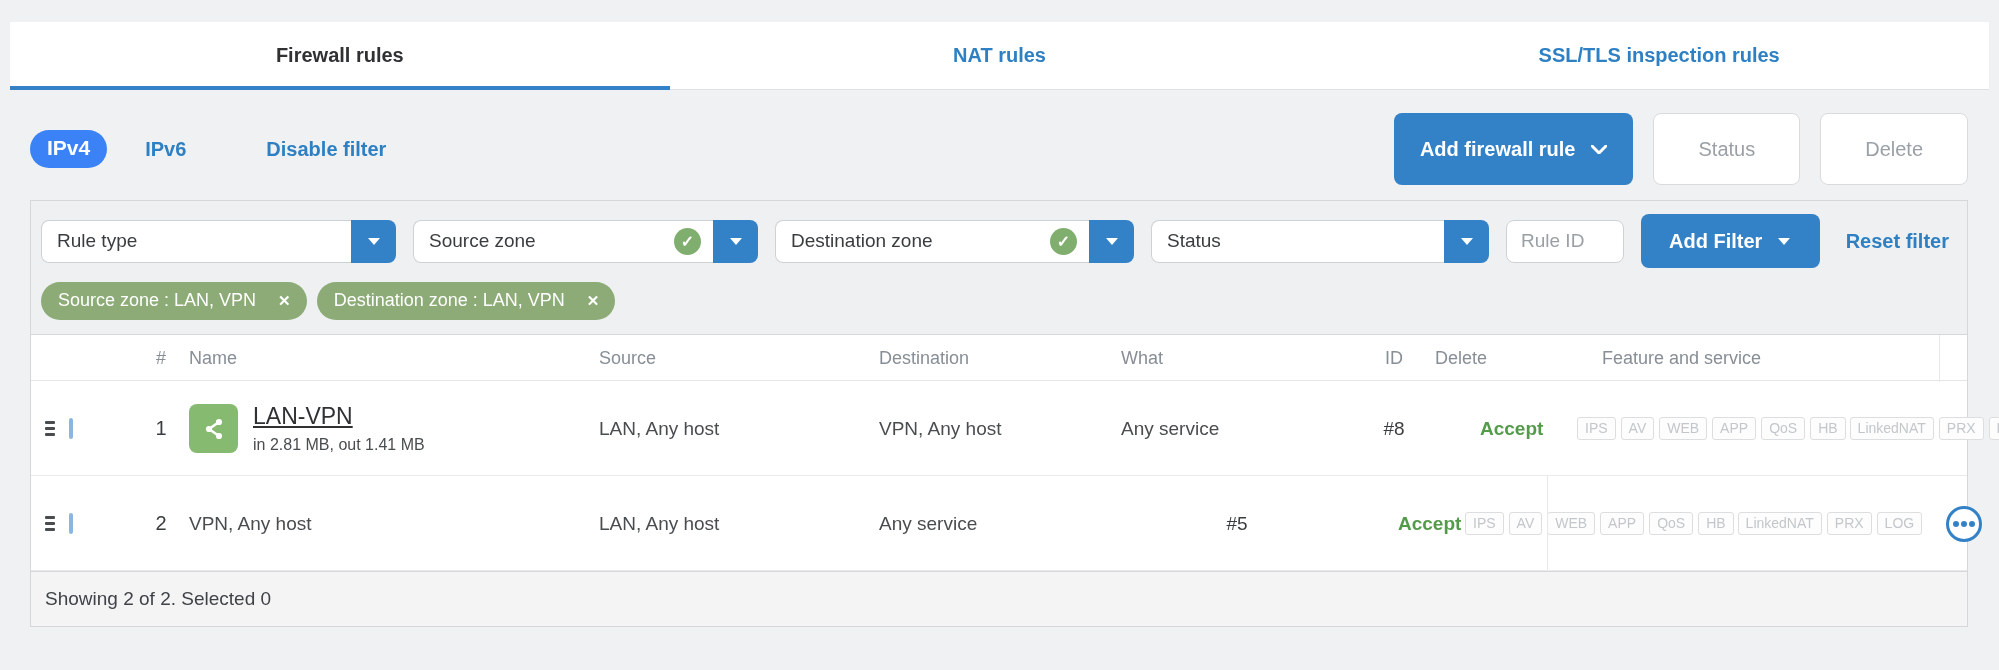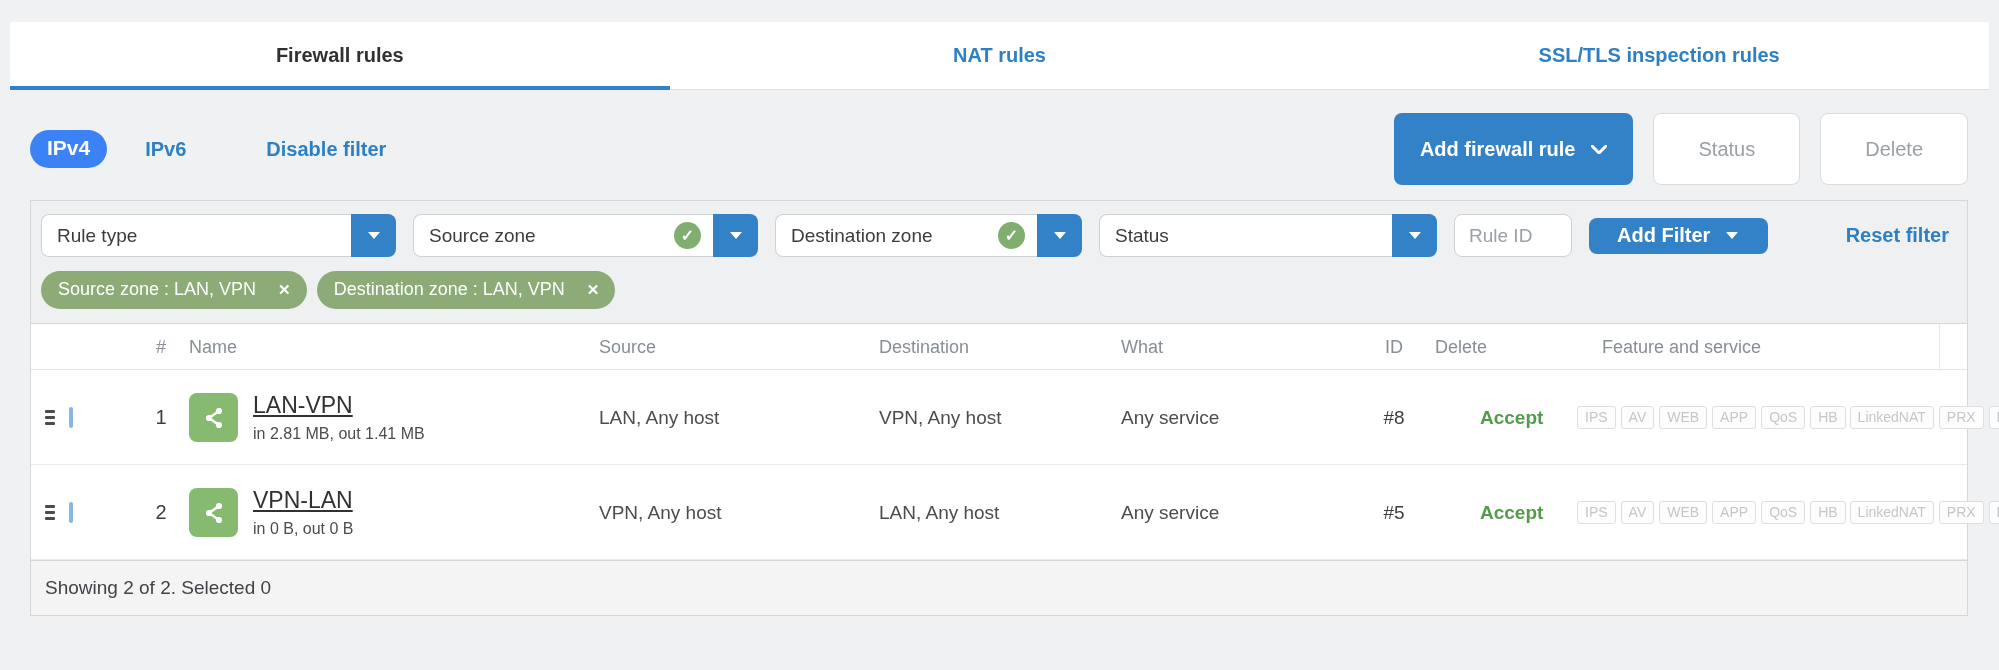--- a/index.html
+++ b/index.html
@@ -79,21 +79,21 @@
     width: 27px; height: 27px; border-radius: 50%; background: #7fae6e;
     color: #fff; display: flex; align-items: center; justify-content: center;
     font-size: 16px; font-weight: bold; flex: none;
   }
   .input-ruleid {
     width: 118px; height: 43px; border: 1px solid #cfd2d5; border-radius: 8px;
     padding: 16px 14px; font-size: 19px; color: #3a3d40; outline: none;
     font-family: "Liberation Sans", sans-serif;
   }
   .input-ruleid::placeholder { color: #9aa0a6; }
-  .btn-addfilter { height: 36px; padding: 0 28px; gap: 14px; }
+  .btn-addfilter { height: 54px; padding: 0 28px; gap: 14px; }
   .reset-filter { margin-left: auto; margin-right: 8px; }
 
   .chips-row { display: flex; gap: 10px; padding: 2px 10px 14px; }
   .chip {
     background: #8cab76; color: #fff; font-size: 18px; border-radius: 20px;
     padding: 8px 16px 9px 17px; display: inline-flex; align-items: center; gap: 22px;
     cursor: pointer;
   }
   .chip-x { font-size: 15px; font-weight: bold; cursor: pointer; }
 
@@ -212,21 +212,21 @@
         <span class="check-circle">✓</span>
       </div>
       <button class="dd-btn">
         <svg class="chev" viewBox="0 0 16 9">
             <path d="M2 1 L8 8 L14 1" fill="#ffffff"></path>
           </svg>
       </button>
     </div>
 
     <div class="dropdown">
-      <div class="dd-field" style="width:262px">
+      <div class="dd-field" style="width:314px">
         <span class="dd-label">Destination zone</span>
         <span class="check-circle">✓</span>
       </div>
       <button class="dd-btn">
         <svg class="chev" viewBox="0 0 16 9">
             <path d="M2 1 L8 8 L14 1" fill="#ffffff"></path>
           </svg>
       </button>
     </div>
 
@@ -331,34 +331,20 @@
   </div>
 
   <div class="grid trow">
     <div class="drag-handle">
         <b></b>
         <b></b>
         <b></b>
       </div>
     <div><span class="checkbox"></span></div>
     <div class="c-center num-cell">2</div>
-    <div class="name-cell">
-      <span class="rule-icon">
-        <svg width="24" height="24" viewBox="0 0 24 24">
-          <path d="M17 5 L7 12 L17 19" fill="none" stroke="#ffffff" stroke-width="2.6" stroke-linecap="round" stroke-linejoin="round"></path>
-          <circle cx="17" cy="5" r="3.1" fill="#ffffff"></circle>
-          <circle cx="7" cy="12" r="3.1" fill="#ffffff"></circle>
-          <circle cx="17" cy="19" r="3.1" fill="#ffffff"></circle>
-        </svg>
-      </span>
-      <span class="name-text">
-        <span class="rule-name">VPN-LAN</span>
-        <div class="rule-traffic">in 0 B, out 0 B</div>
-      </span>
-    </div>
     <div class="cell-text">VPN, Any host</div>
     <div class="cell-text">LAN, Any host</div>
     <div class="cell-text">Any service</div>
     <div class="c-center id-cell">#5</div>
     <div class="action-cell">Accept</div>
     <div class="feature-cell">
       <span class="badges">
         <span class="badge-line">
           <span class="badge">IPS</span>
           <span class="badge">AV</span>

